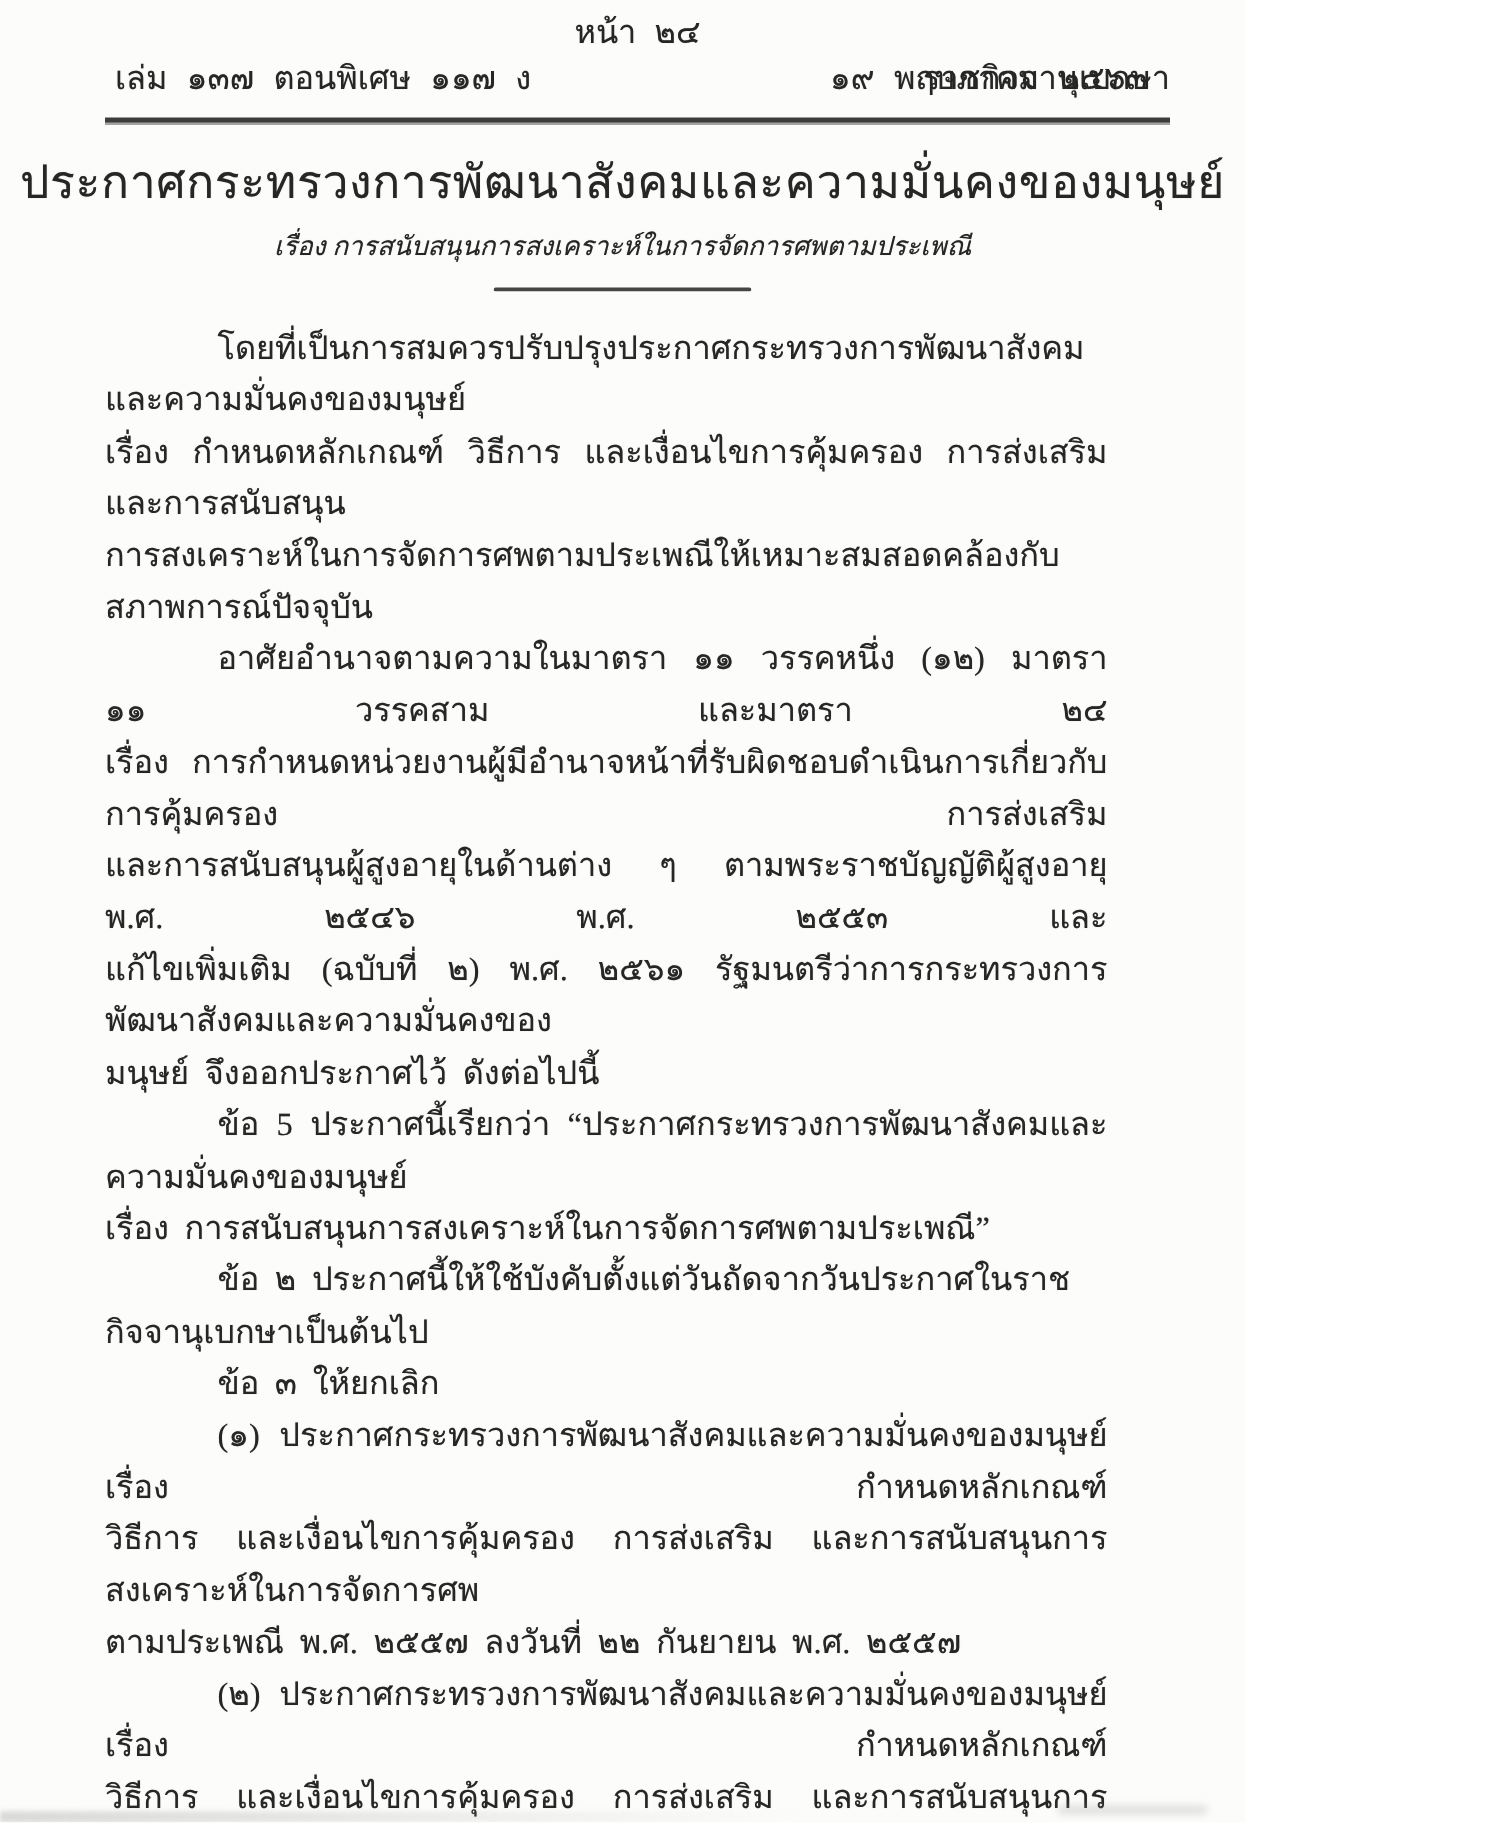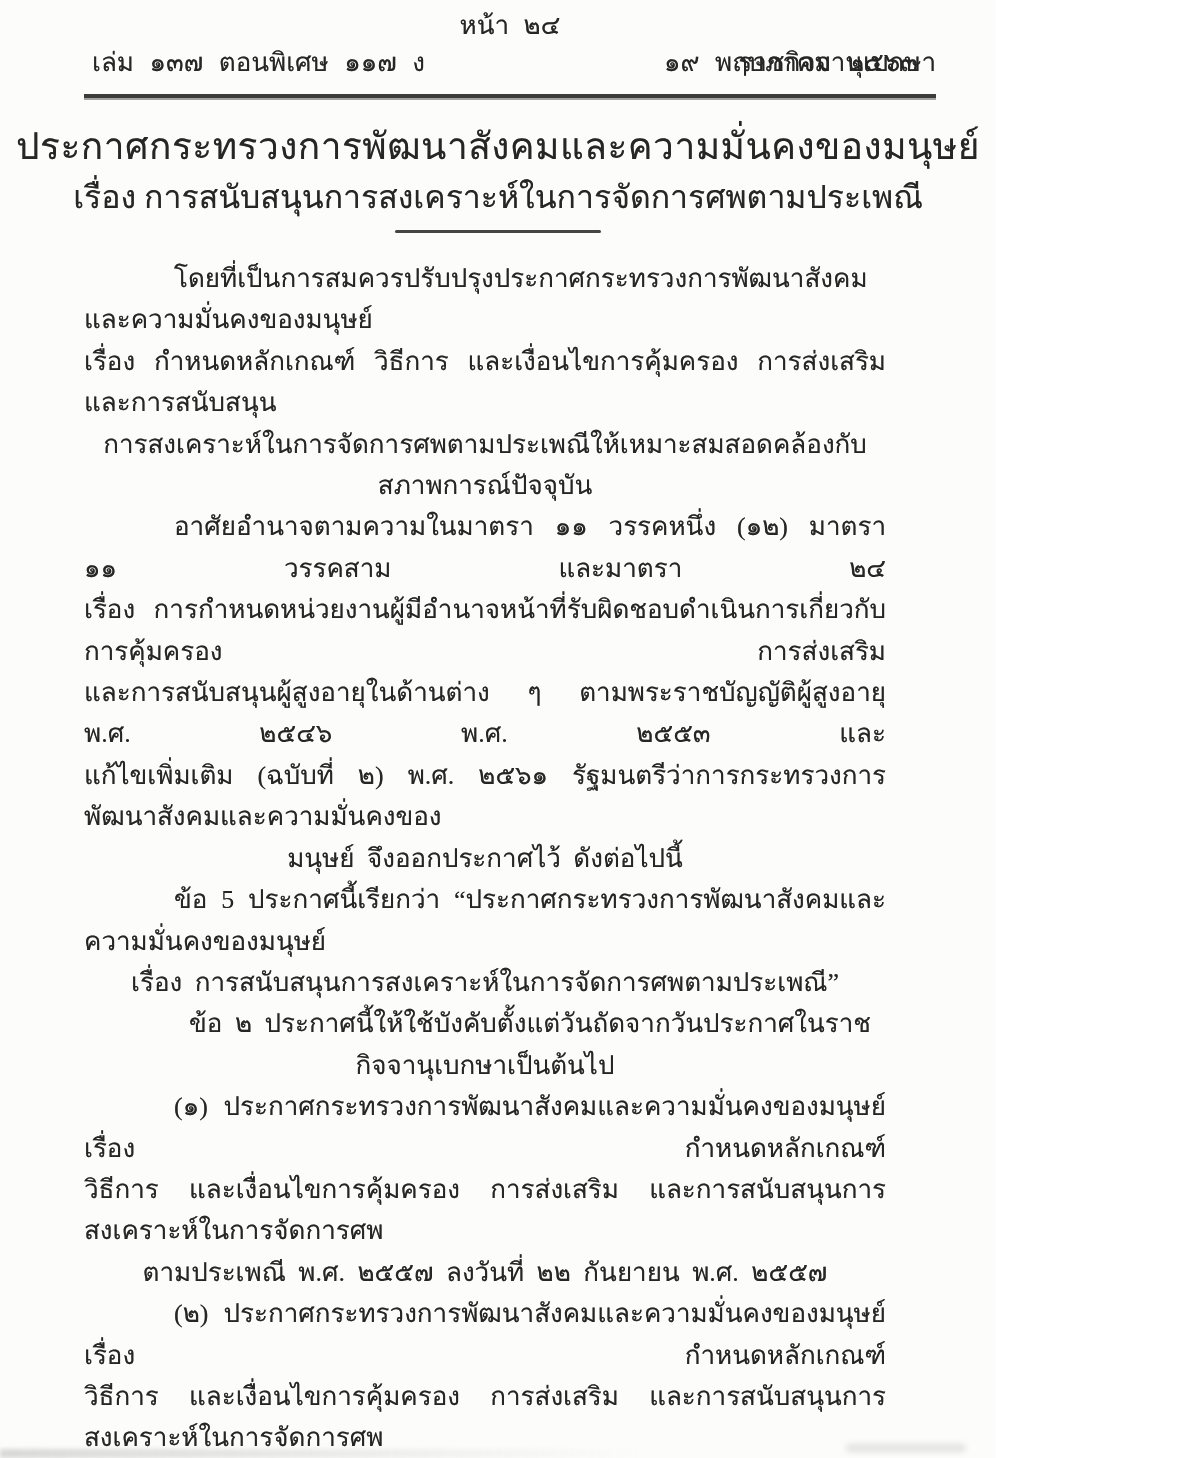--- a/index.html
+++ b/index.html
@@ -40,38 +40,39 @@
   .title {
     margin-top: 22px;
     text-align: center;
     font-size: 37px;
     line-height: 50px;
     letter-spacing: 0.5px;
   }
   .subtitle {
     margin-top: 6px;
     text-align: center;
-    font-size: 32px;
+    font-size: 21px;
     line-height: 38px;
+    font-style: italic;
   }
   .divider {
     width: 206px;
     height: 3px;
     background: #454545;
     margin: 14px auto 0 auto;
     border-radius: 2px;
   }
   .doc-body {
     margin: 25px 110px 0 84px;
     font-size: 26px;
     line-height: 41.4px;
     word-spacing: 6px;
   }
   .para { margin: 0; }
-  .line { text-align: center; }
+  .line { text-align: left; }
   .line.fill { text-align: justify; text-align-last: justify; }
   .line.first { text-indent: 90px; }
   
   .artifact-bottom-left {
     position: absolute;
     left: 0; bottom: 0;
     width: 640px; height: 9px;
     background: linear-gradient(to right, rgba(150,150,150,0.35), rgba(170,170,170,0.12) 70%, rgba(170,170,170,0));
     filter: blur(2px);
   }
@@ -116,20 +117,23 @@
         <div class="line">มนุษย์ จึงออกประกาศไว้ ดังต่อไปนี้</div>
       </div>
       <div class="para">
         <div class="line first fill">ข้อ 5 ประกาศนี้เรียกว่า “ประกาศกระทรวงการพัฒนาสังคมและความมั่นคงของมนุษย์</div>
         <div class="line">เรื่อง การสนับสนุนการสงเคราะห์ในการจัดการศพตามประเพณี”</div>
       </div>
       <div class="para">
         <div class="line first">ข้อ ๒ ประกาศนี้ให้ใช้บังคับตั้งแต่วันถัดจากวันประกาศในราชกิจจานุเบกษาเป็นต้นไป</div>
       </div>
       <div class="para">
+        <div class="line first">ข้อ ๓ ให้ยกเลิก</div>
+      </div>
+      <div class="para">
         <div class="line first fill">(๑) ประกาศกระทรวงการพัฒนาสังคมและความมั่นคงของมนุษย์ เรื่อง กำหนดหลักเกณฑ์</div>
         <div class="line fill">วิธีการ และเงื่อนไขการคุ้มครอง การส่งเสริม และการสนับสนุนการสงเคราะห์ในการจัดการศพ</div>
         <div class="line">ตามประเพณี พ.ศ. ๒๕๕๗ ลงวันที่ ๒๒ กันยายน พ.ศ. ๒๕๕๗</div>
       </div>
       <div class="para">
         <div class="line first fill">(๒) ประกาศกระทรวงการพัฒนาสังคมและความมั่นคงของมนุษย์ เรื่อง กำหนดหลักเกณฑ์</div>
         <div class="line fill">วิธีการ และเงื่อนไขการคุ้มครอง การส่งเสริม และการสนับสนุนการสงเคราะห์ในการจัดการศพ</div>
       </div>
     </div>
 

